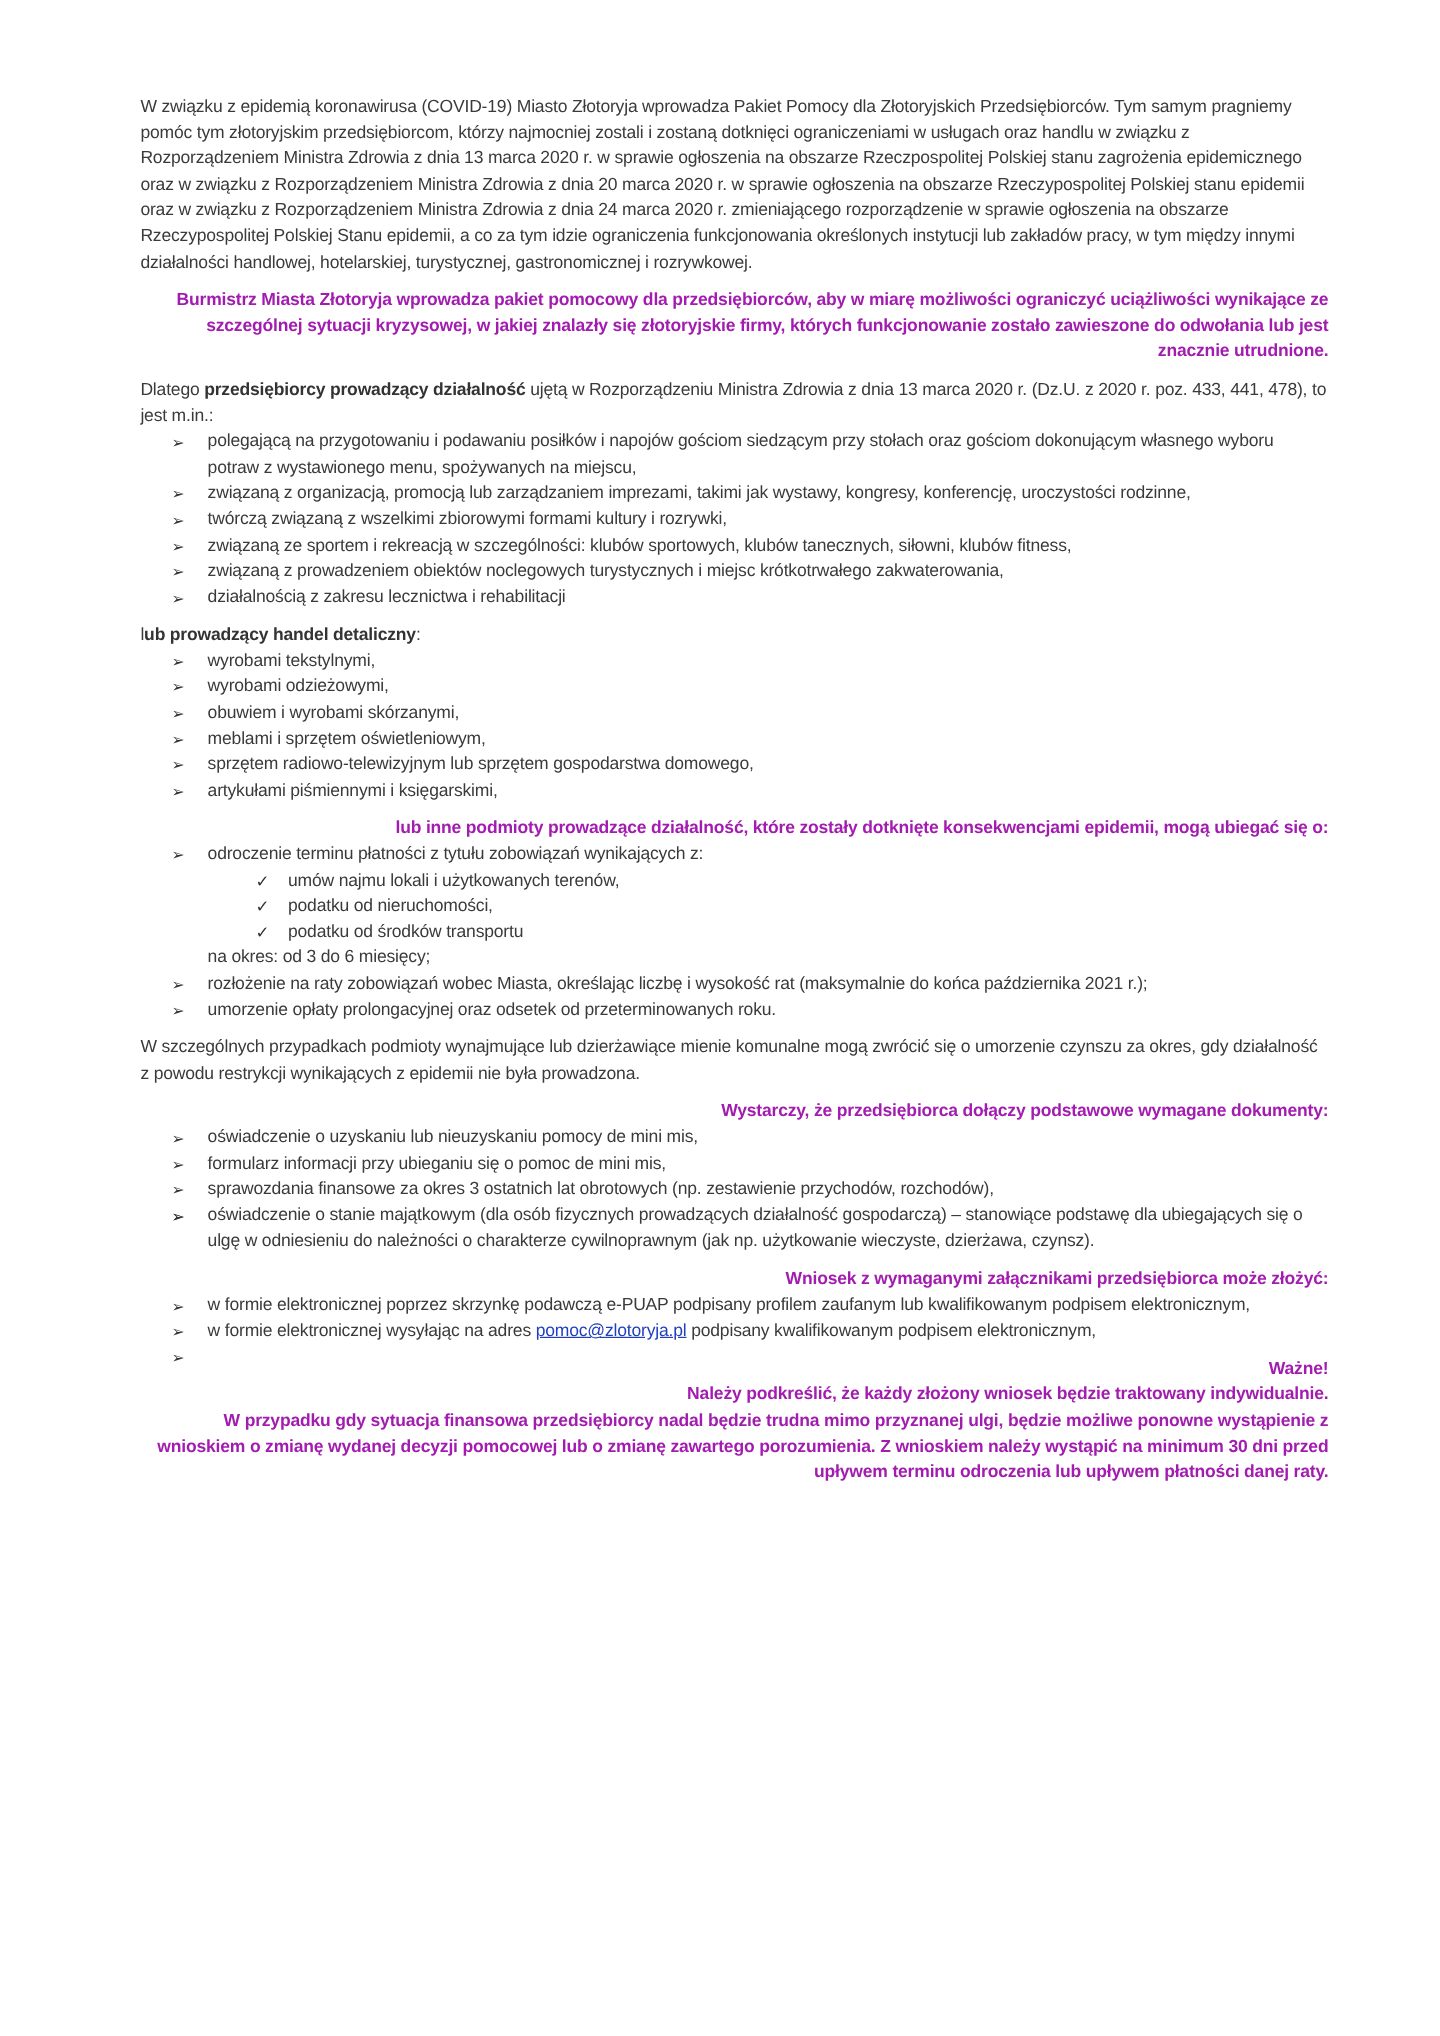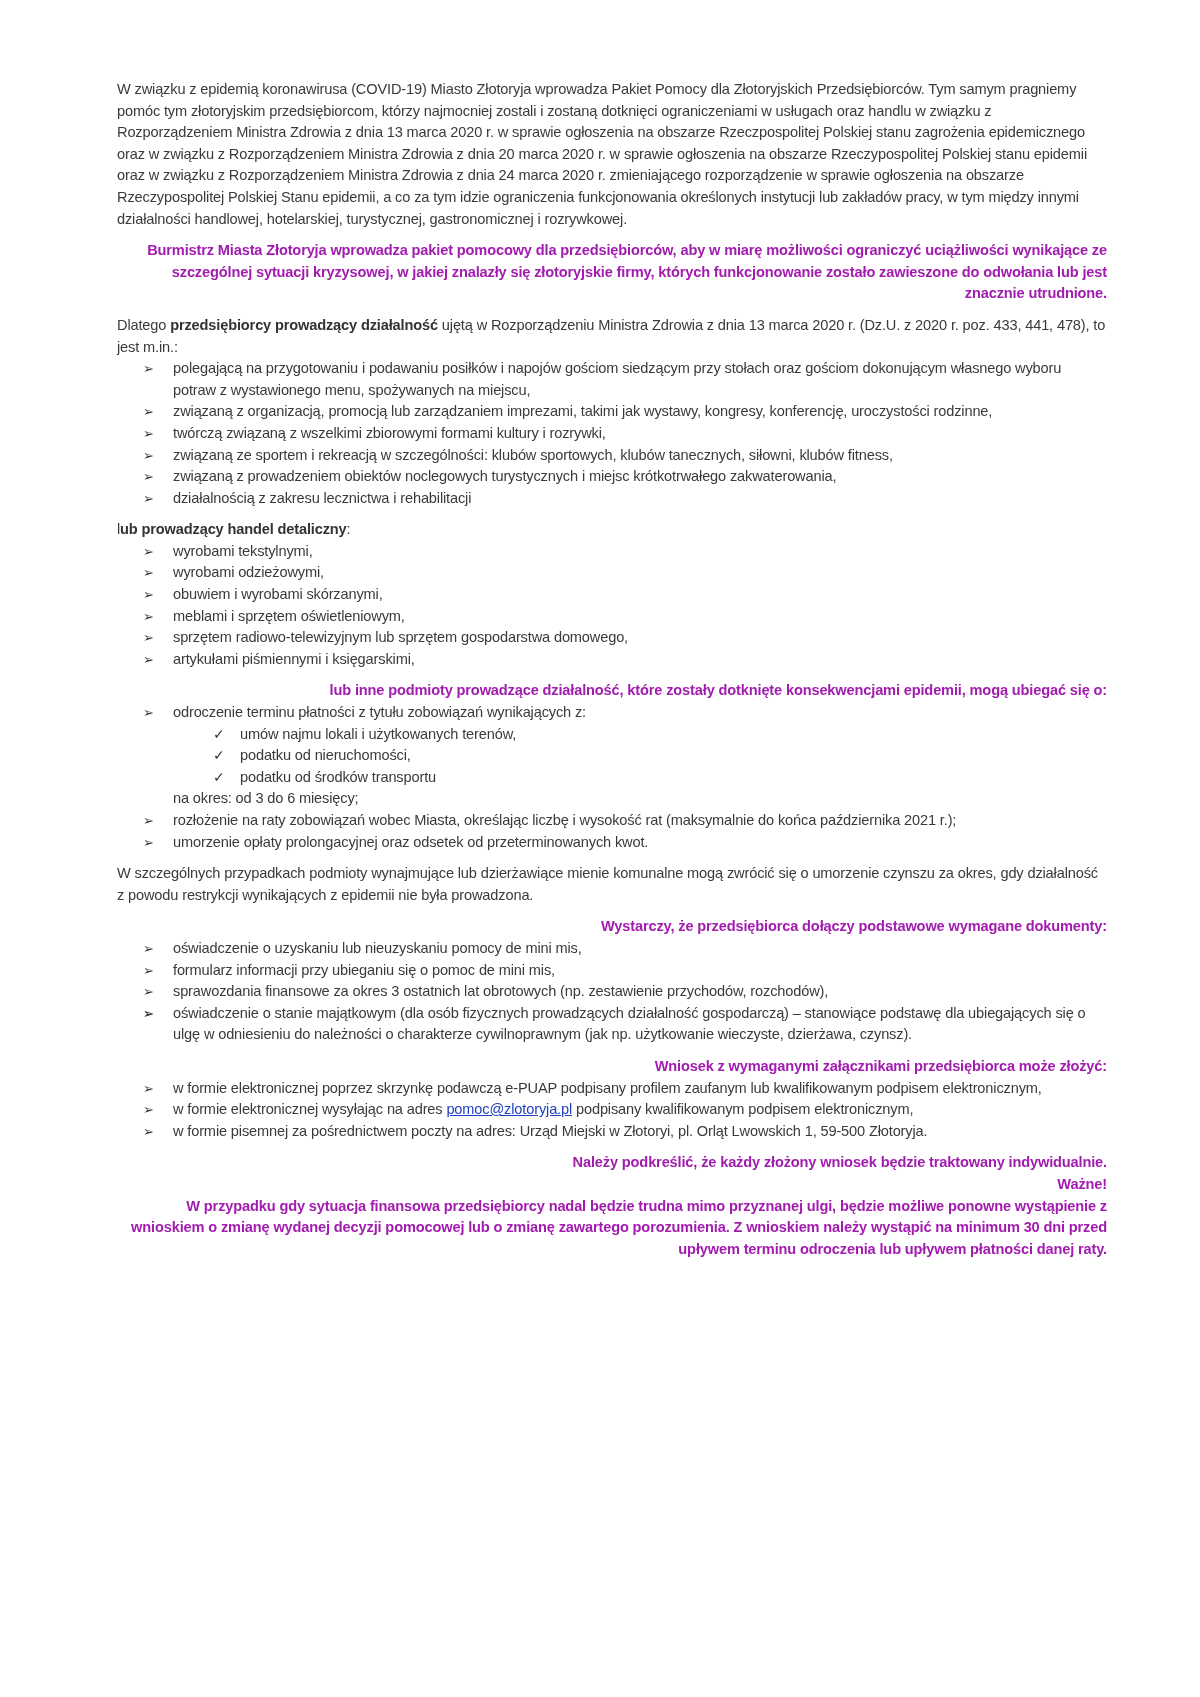--- a/index.html
+++ b/index.html
@@ -72,43 +72,43 @@
     </li>
   </ul>
   <ul class="check-list">
     <li><span class="bullet">✓</span><span>umów najmu lokali i użytkowanych terenów,</span></li>
     <li><span class="bullet">✓</span><span>podatku od nieruchomości,</span></li>
     <li><span class="bullet">✓</span><span>podatku od środków transportu</span></li>
   </ul>
   <div class="after-sub">na okres: od 3 do 6 miesięcy;</div>
   <ul class="arrow-list">
     <li><span class="bullet">➢</span><span>rozłożenie na raty zobowiązań wobec Miasta, określając liczbę i wysokość rat (maksymalnie do końca października 2021 r.);</span></li>
-    <li><span class="bullet">➢</span><span>umorzenie opłaty prolongacyjnej oraz odsetek od przeterminowanych kwot.</span></li>
+    <li><span class="bullet">➢</span><span>umorzenie opłaty prolongacyjnej oraz odsetek od przeterminowanych roku.</span></li>
   </ul>
   <div class="gap"></div>
 
   <p>W szczególnych przypadkach podmioty wynajmujące lub dzierżawiące mienie komunalne mogą zwrócić się o umorzenie czynszu za okres, gdy działalność z powodu restrykcji wynikających z epidemii nie była prowadzona.</p>
 
   <p class="bold-block" style="margin-bottom:0">Wystarczy, że przedsiębiorca dołączy podstawowe wymagane dokumenty:</p>
   <ul class="arrow-list">
     <li><span class="bullet">➢</span><span>oświadczenie o uzyskaniu lub nieuzyskaniu pomocy de mini mis,</span></li>
     <li><span class="bullet">➢</span><span>formularz informacji przy ubieganiu się o pomoc de mini mis,</span></li>
     <li><span class="bullet">➢</span><span>sprawozdania finansowe za okres 3 ostatnich lat obrotowych (np. zestawienie przychodów, rozchodów),</span></li>
     <li><span class="bullet">➢</span></li>
     <li><span class="bullet">➢</span><span>oświadczenie o stanie majątkowym (dla osób fizycznych prowadzących działalność gospodarczą) – stanowiące podstawę dla ubiegających się o ulgę w odniesieniu do należności o charakterze cywilnoprawnym (jak np. użytkowanie wieczyste, dzierżawa, czynsz).</span></li>
   </ul>
   <div class="gap"></div>
 
   <p class="bold-block" style="margin-bottom:0">Wniosek z wymaganymi załącznikami przedsiębiorca może złożyć:</p>
   <ul class="arrow-list">
     <li><span class="bullet">➢</span><span>w formie elektronicznej poprzez skrzynkę podawczą e-PUAP podpisany profilem zaufanym lub kwalifikowanym podpisem elektronicznym,</span></li>
     <li><span class="bullet">➢</span><span>w formie elektronicznej wysyłając na adres </span><a class="link">pomoc@zlotoryja.pl</a><span> podpisany kwalifikowanym podpisem elektronicznym,</span></li>
-    <li><span class="bullet">➢</span><span>w formie pisemnej za pośrednictwem poczty na adres: Urząd Miejski w Złotoryi, pl. Orląt Lwowskich 1, 59-500 Złotoryja.</span></li>
+    <li><span class="bullet">➢</span></li>
   </ul>
   <div class="gap"></div>
 
   <div class="bold-block">
+    <div>Ważne!</div>
     <div>Należy podkreślić, że każdy złożony wniosek będzie traktowany indywidualnie.</div>
-    <div>Ważne!</div>
     <div>W przypadku gdy sytuacja finansowa przedsiębiorcy nadal będzie trudna mimo przyznanej ulgi, będzie możliwe ponowne wystąpienie z wnioskiem o zmianę wydanej decyzji pomocowej lub o zmianę zawartego porozumienia. Z wnioskiem należy wystąpić na minimum 30 dni przed upływem terminu odroczenia lub upływem płatności danej raty.</div>
   </div>
 
 </div>
 
 </body></html>

